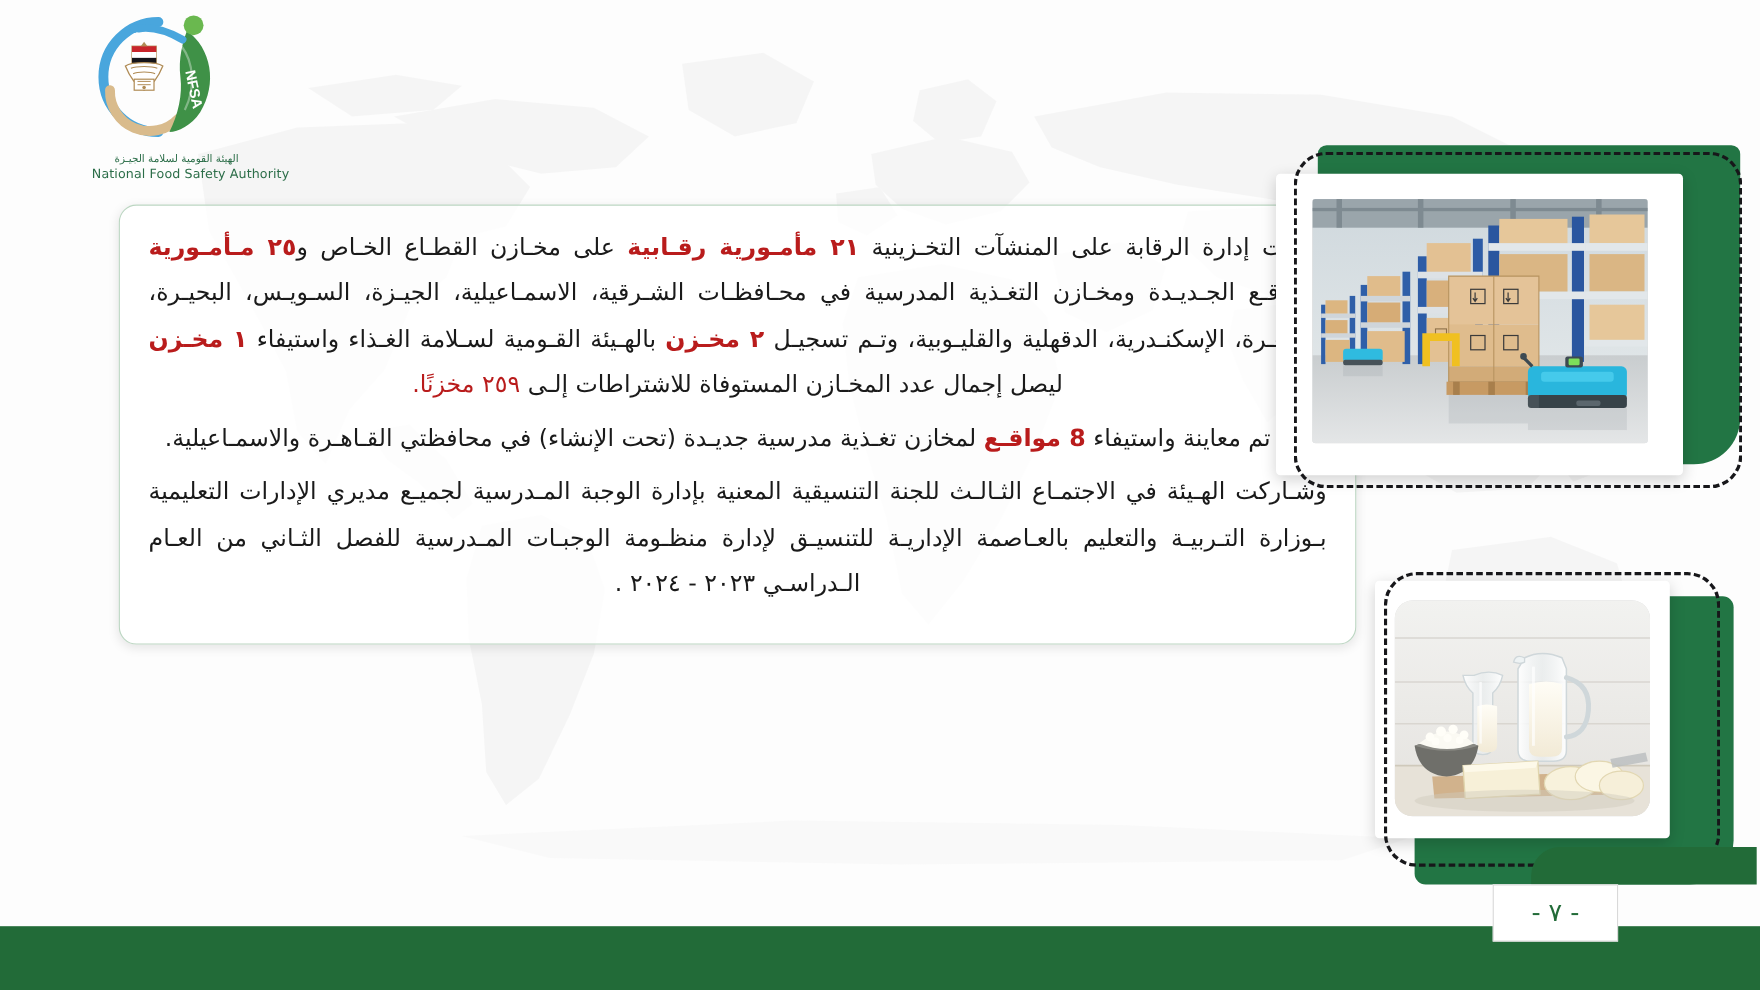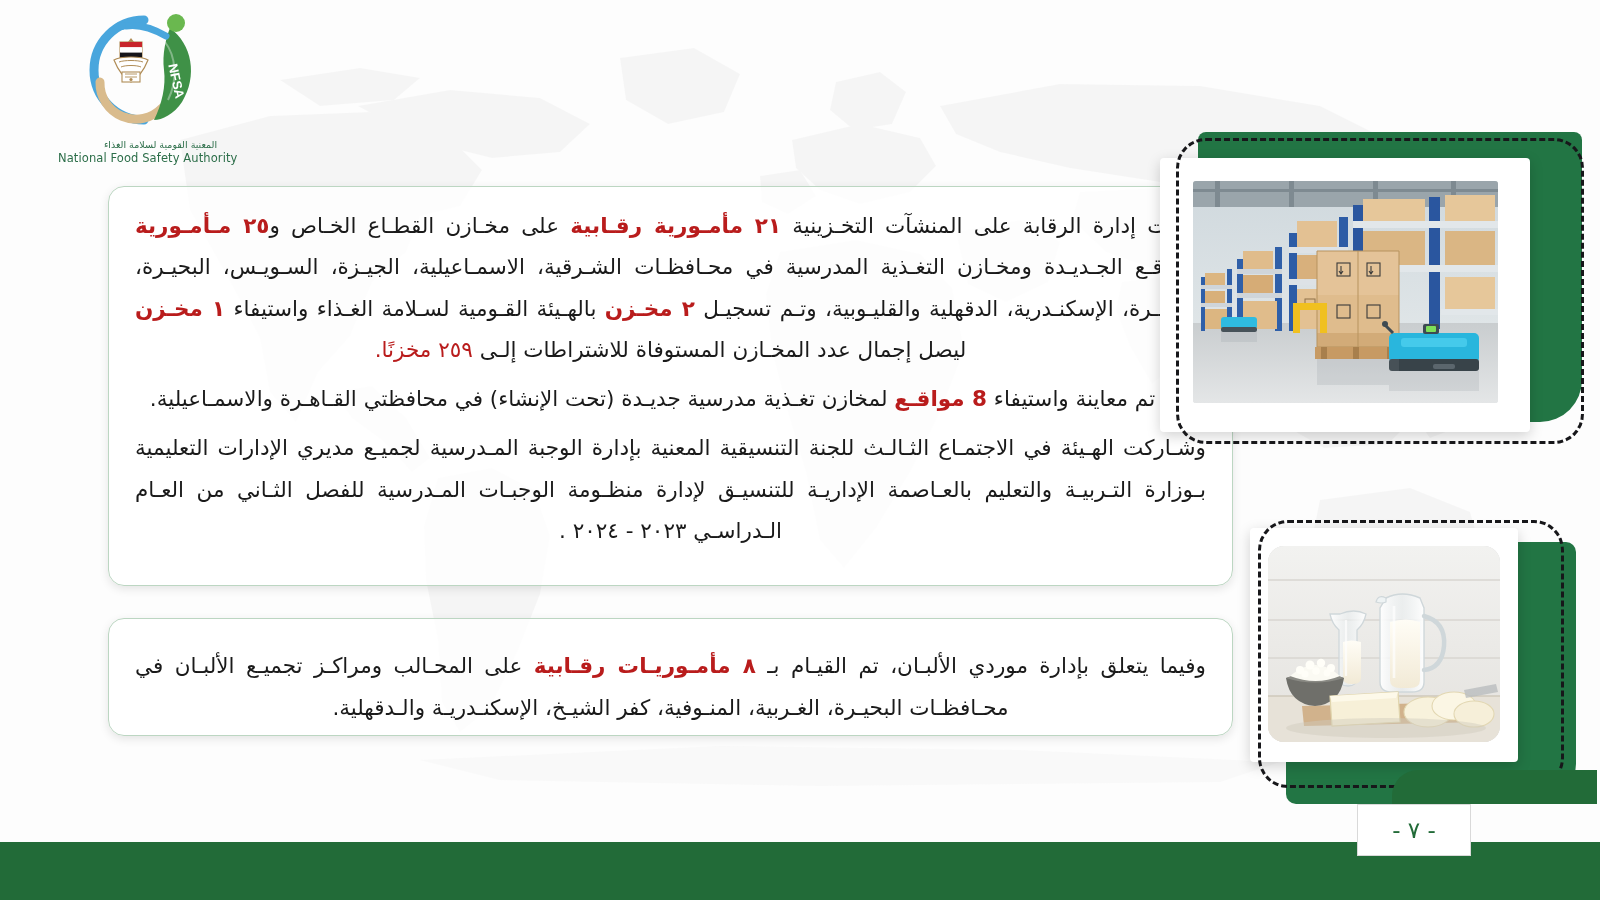--- a/index.html
+++ b/index.html
@@ -21,21 +21,21 @@
   
   .logo-wrap{position:absolute;left:58px;top:8px;width:210px;height:165px;}
   .logo-mark{position:absolute;left:8px;top:0;width:150px;height:125px;}
   .logo-mark svg{width:100%;height:100%;display:block;}
   .logo-ar{
     position:absolute;left:0;top:131px;width:205px;text-align:center;
     font-size:9.5px;color:#2c6e49;letter-spacing:.6px;direction:rtl;
     white-space:nowrap;
   }
   .logo-en{
-    position:absolute;left:0;top:143px;width:205px;text-align:left;
+    position:absolute;left:0;top:143px;width:205px;text-align:right;
     font-size:11.5px;color:#2c6e49;letter-spacing:.1px;direction:ltr;
     white-space:nowrap;
   }
 
   
   .textbox{
     position:absolute;background:rgba(255,255,255,.80);
     border:1px solid #bcd6c2;border-radius:16px;
     box-shadow:0 3px 10px rgba(0,0,0,.10);
     box-sizing:border-box;
@@ -176,37 +176,32 @@
           <path d="M21 2 L24 6 L18 6 Z" fill="#b08c56"></path>
           <path d="M4 24 C10 20 32 20 38 24 C34 34 28 42 21 46 C14 42 8 34 4 24 Z" fill="#ffffff" stroke="#b08c56" stroke-width="1.2"></path>
           <path d="M9 26 C14 24 28 24 33 26" fill="none" stroke="#b08c56" stroke-width="1"></path>
           <path d="M11 31 C15 29 27 29 31 31" fill="none" stroke="#b08c56" stroke-width="1"></path>
           <rect x="12" y="36" width="18" height="10" fill="#ffffff" stroke="#b08c56" stroke-width="1.1"></rect>
           <path d="M15 38 h12 M15 41 h12" stroke="#b08c56" stroke-width=".9"></path>
           <circle cx="21" cy="43.5" r="1.6" fill="#b08c56"></circle>
         </g>
       </svg>
     </div>
-    <div class="logo-ar">المعنية القومية لسلامة الغذاء</div>
+    <div class="logo-ar">الهيئة القومية لسلامة الجيـزة</div>
     <div class="logo-en">National Food Safety Authority</div>
   </div>
 
   <div class="textbox" id="box-top">
     <div>
         <p class="para"><span>ونفذت إدارة الرقابة على المنشآت التخـزينية </span><span class="hl">٢١ مأمـورية رقـابية</span><span> على مخـازن القطـاع الخـاص و</span><span class="hl">٢٥ مـأمـورية</span><span> للمواقـع الجـديـدة ومخـازن التغـذية المدرسية في محـافظـات الشـرقية، الاسمـاعيلية، الجيـزة، السـويـس، البحيـرة، القـاهـرة، الإسكنـدرية، الدقهلية والقليـوبية، وتـم تسجيـل </span><span class="hl">٢ مخـزن</span><span> بالهـيئة القـومية لسـلامة الغـذاء واستيفاء </span><span class="hl">١ مخـزن</span><span> ليصل إجمال عدد المخـازن المستوفاة للاشتراطات إلـى </span><span class="hl bold">٢٥٩ مخزنًا.</span></p>
         <p class="para"><span>كما تم معاينة واستيفاء </span><span class="hl">8 مواقـع</span><span> لمخازن تغـذية مدرسية جديـدة (تحت الإنشاء) في محافظتي القـاهـرة والاسمـاعيلية.</span></p>
         <p class="para"><span>وشـاركت الهـيئة في الاجتمـاع الثـالـث للجنة التنسيقية المعنية بإدارة الوجبة المـدرسية لجميـع مديري الإدارات التعليمية بـوزارة التـربيـة والتعليم بالعـاصمة الإداريـة للتنسيـق لإدارة منظـومة الوجبـات المـدرسية للفصل الثـاني من العـام الـدراسـي ٢٠٢٣ - ٢٠٢٤ .</span></p>
       </div>
   </div>
 
-  <div class="textbox" id="box-bottom">
-    <div>
-        <p class="para"><span>وفيما يتعلق بإدارة موردي الألبـان، تم القيـام بـ </span><span class="hl">٨ مأمـوريـات رقـابية</span><span> على المحـالب ومراكـز تجميـع الألبـان في محـافظـات البحيـرة، الغـربية، المنـوفية، كفر الشيـخ، الإسكنـدريـة والـدقهلية.</span></p>
-      </div>
-  </div>
 
   <div class="frame" id="frame-top">
     <div class="greenplate"></div>
     <div class="whitecard"></div>
     <div class="photo">
       <svg viewBox="0 0 305 222" xmlns="http://www.w3.org/2000/svg" aria-hidden="true">
         <defs>
           <linearGradient id="flr" x1="0" y1="0" x2="0" y2="1">
             <stop offset="0" stop-color="#c9cdcf"></stop>
               <stop offset="1" stop-color="#e4e6e7"></stop>

